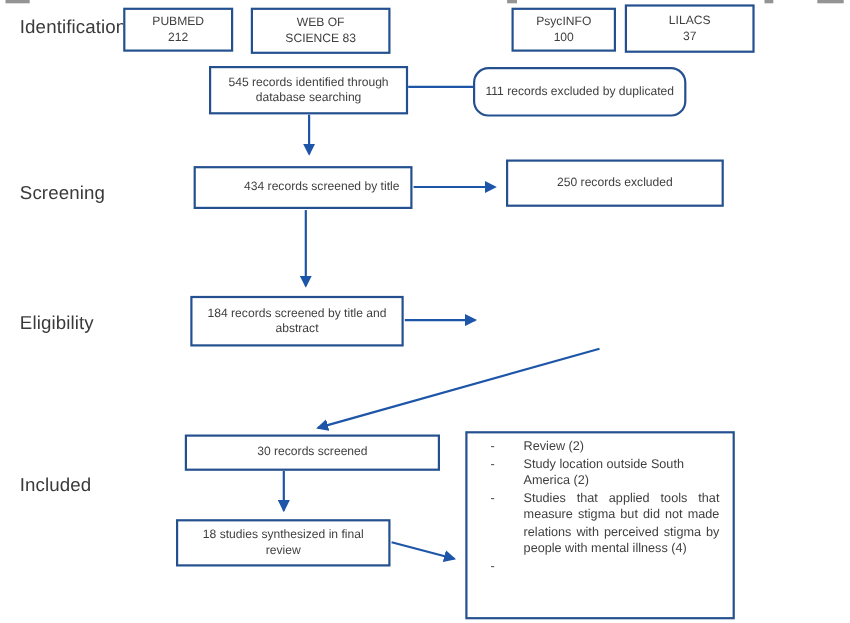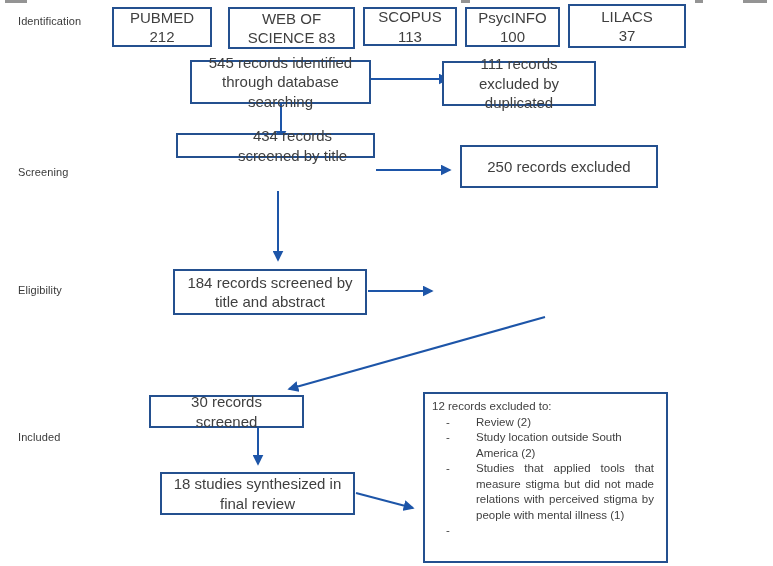--- a/index.html
+++ b/index.html
@@ -19,28 +19,28 @@
   .box{
     position:absolute;
     box-sizing:border-box;
     border:2px solid var(--border);
     background:#ffffff;
     display:flex;
     flex-direction:column;
     align-items:center;
     justify-content:center;
     text-align:center;
-    font-size:15px;
+    font-size:11px;
     line-height:1.3;
     padding:2px 8px;
   }
   .stage-label{
     position:absolute;
     left:18px;
-    font-size:11px;
+    font-size:17px;
     color:#3a3a3a;
     letter-spacing:.1px;
   }
   svg.arrows{
     position:absolute;
     left:0;top:0;
     width:773px;height:566px;
     pointer-events:none;
   }
   .exclusion-box{
@@ -110,70 +110,65 @@
   </svg>
 
   <div class="box" style="left:112px;top:7px;width:100px;height:40px;">
     <div>PUBMED</div>
     <div>212</div>
   </div>
   <div class="box" style="left:228px;top:7px;width:127px;height:42px;">
     <div>WEB OF</div>
     <div>SCIENCE 83</div>
   </div>
-  <div class="box" style="left:363px;top:7px;width:94px;height:39px;">
-    <div>SCOPUS</div>
-    <div>113</div>
-  </div>
   <div class="box" style="left:465px;top:7px;width:95px;height:40px;">
     <div>PsycINFO</div>
     <div>100</div>
   </div>
   <div class="box" style="left:568px;top:4px;width:118px;height:44px;">
     <div>LILACS</div>
     <div>37</div>
   </div>
 
   <div class="box" style="left:190px;top:60px;width:181px;height:44px;">
     <span>545 records identified through database searching</span>
   </div>
-  <div class="box" style="left:442px;top:61px;width:154px;height:45px;">
+  <div class="box" style="left:430px;top:61px;width:194px;height:45px;border-radius:14px;">
     <span>111 records excluded by duplicated</span>
   </div>
 
-  <div class="box" style="left:176px;top:133px;width:199px;height:25px;padding-left:42px;">
+  <div class="box" style="left:176px;top:151px;width:199px;height:39px;padding-left:42px;">
     <span>434 records screened by title</span>
   </div>
   <div class="box" style="left:460px;top:145px;width:198px;height:43px;text-align:right;">
     <span>250 records excluded</span>
   </div>
 
   <div class="box" style="left:173px;top:269px;width:194px;height:46px;">
     <span>184 records screened by title and abstract</span>
   </div>
 
-  <div class="box" style="left:149px;top:395px;width:155px;height:33px;">
+  <div class="box" style="left:168px;top:395px;width:232px;height:33px;">
     <span>30 records screened</span>
   </div>
   <div class="box" style="left:160px;top:472px;width:195px;height:43px;">
     <span>18 studies synthesized in final review</span>
   </div>
 
   <div class="exclusion-box" style="left:423px;top:392px;width:245px;height:171px;">
-    <div>12 records excluded to:</div>
     <div class="exclusion-item">
       <span class="dash">-</span>
       <span class="item-text">Review (2)</span>
     </div>
     <div class="exclusion-item">
       <span class="dash">-</span>
       <span class="item-text">Study location outside South America (2)</span>
     </div>
     <div class="exclusion-item">
       <span class="dash">-</span>
-      <span class="item-text justify">Studies that applied tools that measure stigma but did not made relations with perceived stigma by people with mental illness (1)</span>
+      <span class="item-text justify">Studies that applied tools that measure stigma but did not made relations with perceived stigma by people with mental illness (4)</span>
     </div>
     <div class="exclusion-item">
       <span class="dash">-</span>
     </div>
   </div>
 
 </div>
 
 </body></html>

